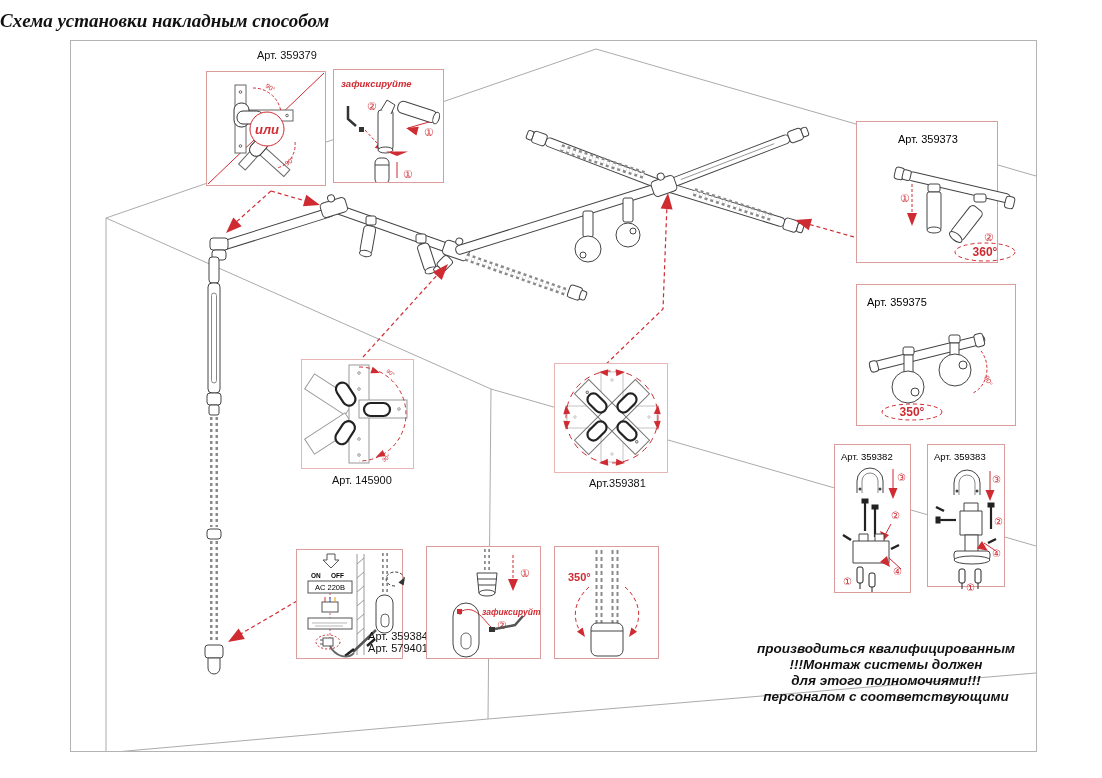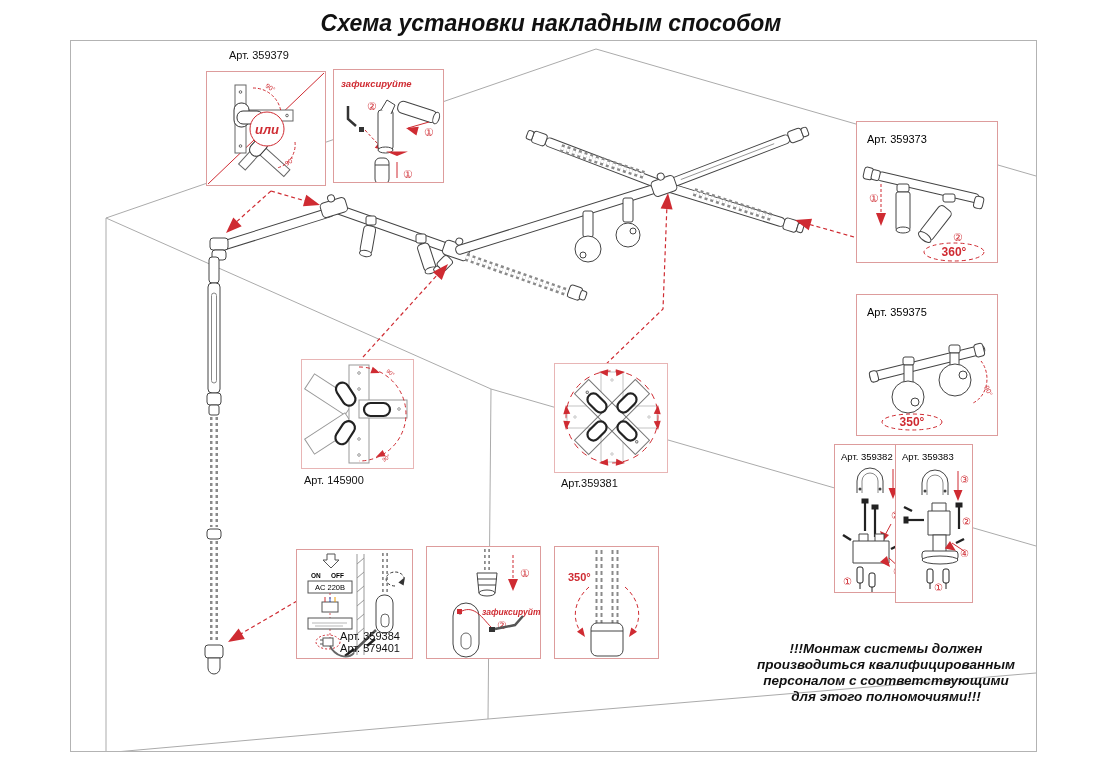--- a/index.html
+++ b/index.html
@@ -1,24 +1,24 @@
 <!DOCTYPE html>
 <html><head>
 <meta charset="utf-8">
 <style>
   html,body{margin:0;padding:0;background:#fff;}
   body{width:1102px;height:778px;position:relative;overflow:hidden;
        font-family:"Liberation Sans",sans-serif;color:#111;}
-  .title{position:absolute;top:10px;left:0;width:100%;text-align:center;
-         font-size:23px;font-weight:bold;font-style:italic;}
+  .title{position:absolute;top:10px;left:0;width:100%;
+         font-size:19px;font-weight:bold;font-style:italic;font-family:Liberation Serif, serif;}
   .frame{position:absolute;left:70px;top:40px;width:965px;height:710px;
          border:1px solid #b3b3b3;}
   svg.main{position:absolute;left:0;top:0;}
   .inset{position:absolute;background:#fff;border:1px solid #dd9c9c;box-sizing:border-box;}
-  .artlabel{position:absolute;font-size:11px;color:#111;white-space:nowrap;}
+  .artlabel{position:absolute;font-size:11px;color:#111;white-space:nowrap;margin-left:28px;}
   .artlabel.ctr{text-align:center;}
   .warning{position:absolute;left:600px;top:600px;width:430px;text-align:center;
            font-weight:bold;font-style:italic;font-size:13.5px;line-height:16px;}
   .warning div{white-space:nowrap;}
   svg text{font-family:"Liberation Sans",sans-serif;}
   .redtxt{fill:#cf2b32;}
 </style>
 </head>
 <body>
 
@@ -222,21 +222,21 @@
       </g>
       <path d="M95,52 L74,58" stroke="#cf2b32" fill="none"></path>
       <path d="M0,0 L-12,4.5 L-12,-4.5 Z" fill="#cf2b32" transform="translate(72,58) rotate(195)"></path>
       <text class="redtxt" x="90" y="66" font-size="11">①</text>
       <line x1="63" y1="108" x2="63" y2="92" stroke="#cf2b32"></line>
       <path d="M0,0 L-11,4.5 L4.5,-11 Z" fill="#cf2b32" transform="translate(63,86) rotate(45)"></path>
       <text class="redtxt" x="69" y="108" font-size="11">①</text>
     </svg>
   </div>
 
-  <div class="inset" style="left:785px;top:80px;width:142px;height:142px;">
+  <div class="inset" style="left:785px;top:80px;width:142px;height:142px;padding-left:31px;">
     <svg width="140" height="140">
       <text x="10" y="21" font-size="11">Арт. 359373</text>
       <g stroke="#444" fill="#fff">
         <g transform="translate(8,46) rotate(13)">
           <rect x="14" y="0" width="104" height="9" rx="4"></rect>
           <rect x="0" y="-1.5" width="9" height="12" rx="3"></rect>
             <rect x="8" y="-0.5" width="8" height="10" rx="2"></rect>
           <rect x="104" y="0" width="9" height="12" rx="3" transform="translate(10,2)"></rect>
         </g>
         <rect x="40" y="62" width="12" height="8" rx="2"></rect>
@@ -250,21 +250,21 @@
       </g>
       <line x1="24" y1="62" x2="24" y2="96" stroke="#cf2b32" stroke-dasharray="3 2"></line>
       <path d="M0,0 L-5,-13 L5,-13 Z" fill="#cf2b32" transform="translate(24,104)"></path>
       <text class="redtxt" x="12" y="80" font-size="11">①</text>
       <text class="redtxt" x="96" y="119" font-size="11">②</text>
       <ellipse cx="97" cy="130" rx="30" ry="9" stroke="#cf2b32" stroke-dasharray="4 3" fill="none"></ellipse>
       <text class="redtxt" x="97" y="134" font-size="12" font-weight="bold" text-anchor="middle">360°</text>
     </svg>
   </div>
 
-  <div class="inset" style="left:785px;top:253px;width:142px;height:142px;">
+  <div class="inset" style="left:785px;top:243px;width:160px;height:142px;">
     <svg width="140" height="140">
       <text x="10" y="21" font-size="11">Арт. 359375</text>
       <g stroke="#444" fill="#fff">
         <g transform="translate(12,78) rotate(-14)">
           <rect x="0" y="0" width="118" height="9" rx="4"></rect>
           <rect x="108" y="-2" width="9" height="13" rx="3"></rect>
           <rect x="0" y="-1" width="8" height="11" rx="3"></rect>
         </g>
         <rect x="46" y="62" width="11" height="8" rx="2"></rect>
         <rect x="47" y="70" width="9" height="18"></rect>
@@ -310,21 +310,21 @@
       <g stroke="#222" fill="#fff">
         <rect x="22" y="122" width="6" height="16" rx="2"></rect>
           <line x1="25" y1="138" x2="25" y2="144"></line>
         <rect x="34" y="128" width="6" height="14" rx="2"></rect>
           <line x1="37" y1="142" x2="37" y2="147"></line>
       </g>
       <text class="redtxt" x="8" y="140" font-size="10">①</text>
     </svg>
   </div>
 
-  <div class="inset" style="left:824px;top:403px;width:78px;height:159px;">
+  <div class="inset" style="left:856px;top:403px;width:78px;height:143px;">
     <svg width="76" height="147">
       <text x="6" y="15" font-size="9.5">Арт. 359383</text>
       <path d="M26,50 v-12 a13,13 0 0 1 26,0 v12" fill="#fff" stroke="#444"></path>
       <path d="M31,50 v-12 a8,8 0 0 1 16,0 v12" fill="none" stroke="#888"></path>
       <circle cx="29" cy="46" r="1.5" fill="#444"></circle>
         <circle cx="49" cy="46" r="1.5" fill="#444"></circle>
       <line x1="62" y1="26" x2="62" y2="50" stroke="#cf2b32"></line>
       <path d="M0,0 L-4.5,-11 L4.5,-11 Z" fill="#cf2b32" transform="translate(62,56)"></path>
       <text class="redtxt" x="64" y="38" font-size="10">③</text>
       <g stroke="#222">
@@ -417,21 +417,21 @@
         <path d="M0,0 L-9,3.5 L-9,-3.5 Z" transform="translate(70,99) rotate(5)"></path>
         <path d="M0,0 L-9,3.5 L-9,-3.5 Z" transform="translate(11,41) rotate(265)"></path>
         <path d="M0,0 L-9,3.5 L-9,-3.5 Z" transform="translate(11,66) rotate(95)"></path>
         <path d="M0,0 L-9,3.5 L-9,-3.5 Z" transform="translate(103,41) rotate(275)"></path>
         <path d="M0,0 L-9,3.5 L-9,-3.5 Z" transform="translate(103,66) rotate(85)"></path>
       </g>
     </svg>
   </div>
   <span class="artlabel" style="left:490px;top:436px;">Арт.359381</span>
 
-  <div class="inset" style="left:225px;top:508px;width:117px;height:110px;">
+  <div class="inset" style="left:225px;top:508px;width:107px;height:110px;">
     <svg width="115" height="108">
       <g stroke="#999" fill="none">
         <line x1="60" y1="4" x2="60" y2="105"></line>
           <line x1="67" y1="4" x2="67" y2="105"></line>
         <path d="M60,14 l7,-6 M60,28 l7,-6 M60,42 l7,-6 M60,56 l7,-6 M60,70 l7,-6 M60,84 l7,-6 M60,98 l7,-6"></path>
       </g>
       <path d="M30,4 h8 v6 h4 l-8,8 -8,-8 h4 z" fill="#fff" stroke="#555"></path>
       <text x="14" y="28" font-size="6.5" font-weight="bold">ON</text>
       <text x="34" y="28" font-size="6.5" font-weight="bold">OFF</text>
       <rect x="11" y="31" width="44" height="12" fill="#fff" stroke="#555"></rect>
@@ -506,19 +506,19 @@
       <line x1="36" y1="84" x2="68" y2="84" stroke="#444"></line>
       <text class="redtxt" x="13" y="34" font-size="11" font-weight="bold">350°</text>
       <path d="M34,40 C 18,54 16,74 28,88" stroke="#cf2b32" stroke-dasharray="4 3" fill="none"></path>
       <path d="M0,0 L-9,3.5 L-9,-3.5 Z" fill="#cf2b32" transform="translate(30,90) rotate(55)"></path>
       <path d="M70,40 C 86,54 88,74 76,88" stroke="#cf2b32" stroke-dasharray="4 3" fill="none"></path>
       <path d="M0,0 L-9,3.5 L-9,-3.5 Z" fill="#cf2b32" transform="translate(74,90) rotate(125)"></path>
     </svg>
   </div>
 
   <div class="warning">
+    <div>производиться квалифицированным</div>
     <div>!!!Монтаж системы должен</div>
-    <div>производиться квалифицированным</div>
+    <div>для этого полномочиями!!!</div>
     <div>персоналом с соответствующими</div>
-    <div>для этого полномочиями!!!</div>
   </div>
 
 </div>
 
 </body></html>

